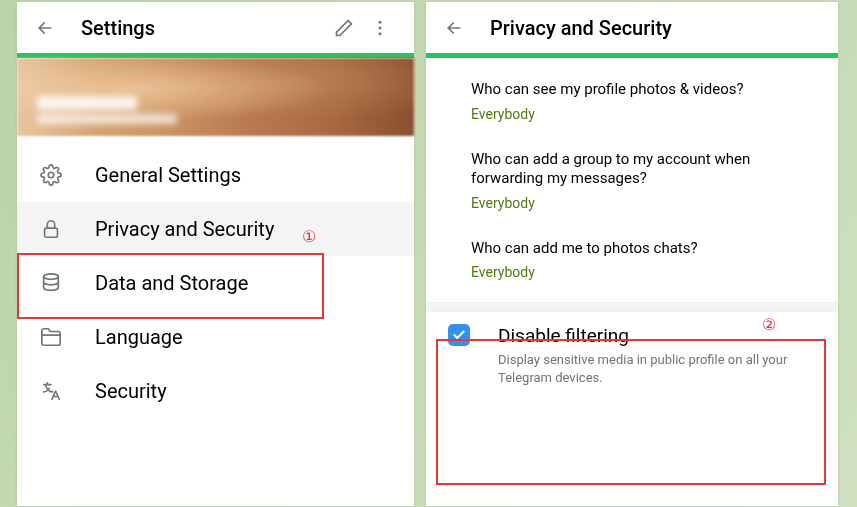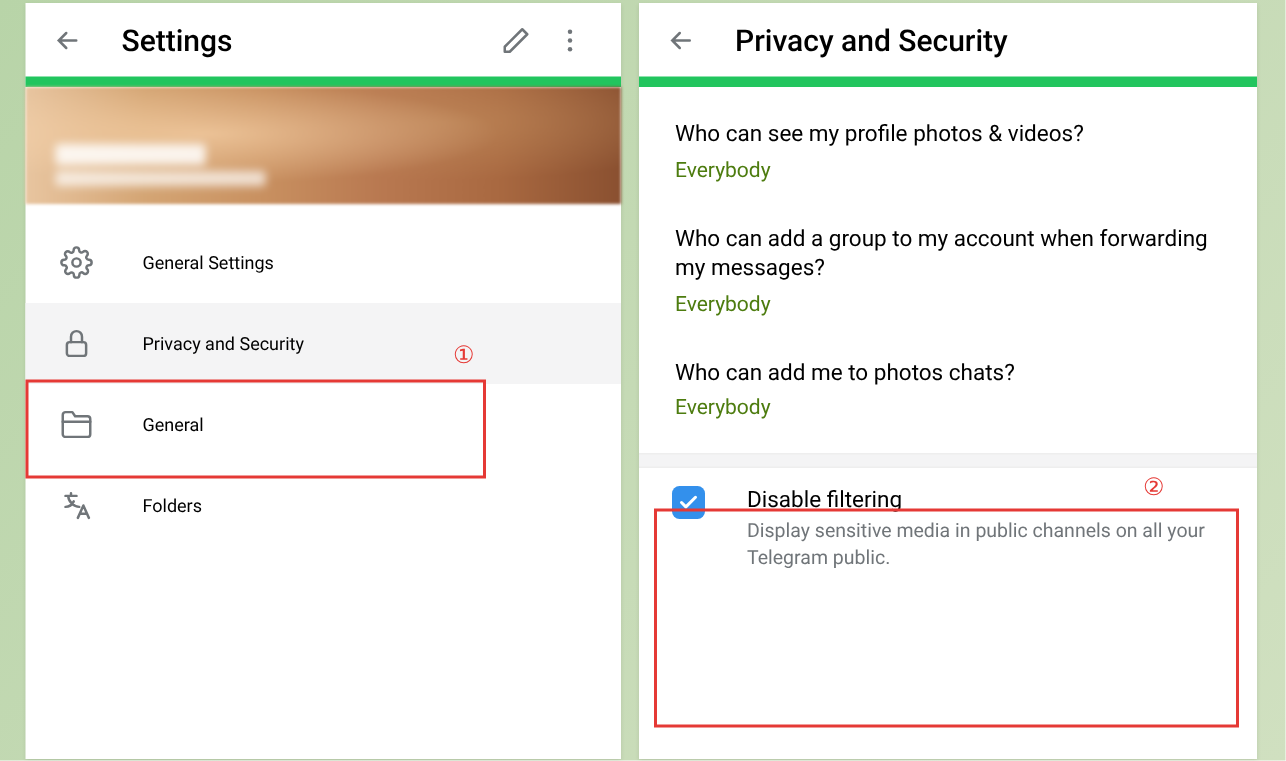--- a/index.html
+++ b/index.html
@@ -26,21 +26,21 @@
     left: 426px;
     top: 2px;
     width: 412px;
     height: 504px;
   }
   .header {
     height: 56px;
     display: flex;
     align-items: center;
     padding: 0 16px;
-    border-bottom: 7px solid #22c55e;
+    border-bottom: 5px solid #22c55e;
   }
   .header .back {
     width: 24px;
     height: 24px;
     display: flex;
     align-items: center;
     justify-content: center;
     cursor: pointer;
     color: #707579;
     margin-right: 24px;
@@ -111,21 +111,21 @@
   .menu-icon {
     width: 24px;
     height: 24px;
     margin-right: 32px;
     color: #707579;
     display: flex;
     align-items: center;
     justify-content: center;
   }
   .menu-label {
-    font-size: 12px;
+    font-size: 20px;
     color: #000;
   }
   .annotation {
     position: absolute;
     border: 2px solid #e53935;
     pointer-events: none;
     z-index: 10;
   }
   .annotation-1 {
     left: 17px;
@@ -142,20 +142,21 @@
   .circ-num {
     position: absolute;
     font-size: 16px;
     color: #e53935;
     z-index: 11;
   }
   .circ-1 { left: 302px; top: 227px; }
   .circ-2 { left: 762px; top: 315px; }
   .privacy-list {
     padding: 8px 0;
+    margin-left: 21px;
   }
   .privacy-item {
     padding: 14px 24px;
     cursor: pointer;
   }
   .privacy-q {
     font-size: 15px;
     color: #000;
     margin-bottom: 6px;
     line-height: 1.3;
@@ -190,21 +191,21 @@
     align-items: center;
     justify-content: center;
     margin-right: 28px;
     flex-shrink: 0;
     color: #fff;
   }
   .check-content {
     flex: 1;
   }
   .check-title {
-    font-size: 15px;
+    font-size: 19px;
     color: #000;
     margin-bottom: 4px;
   }
   .check-desc {
     font-size: 13px;
     color: #707579;
     line-height: 1.35;
   }
   svg { display: block; }
 </style>
@@ -253,34 +254,44 @@
         <svg width="22" height="22" viewBox="0 0 24 24" fill="none" stroke="currentColor" stroke-width="1.8" stroke-linecap="round" stroke-linejoin="round">
             <rect x="5" y="11" width="14" height="10" rx="2"></rect>
             <path d="M8 11V7a4 4 0 018 0v4"></path>
           </svg>
       </span>
       <span class="menu-label">Privacy and Security</span>
     </div>
     <div class="menu-item">
       <span class="menu-icon">
         <svg width="22" height="22" viewBox="0 0 24 24" fill="none" stroke="currentColor" stroke-width="1.8" stroke-linecap="round" stroke-linejoin="round">
+            <ellipse cx="12" cy="5" rx="8" ry="3"></ellipse>
+            <path d="M4 5v6c0 1.66 3.58 3 8 3s8-1.34 8-3V5"></path>
+            <path d="M4 11v6c0 1.66 3.58 3 8 3s8-1.34 8-3v-6"></path>
+          </svg>
+      </span>
+      <span class="menu-label">Data and Storage</span>
+    </div>
+    <div class="menu-item">
+      <span class="menu-icon">
+        <svg width="22" height="22" viewBox="0 0 24 24" fill="none" stroke="currentColor" stroke-width="1.8" stroke-linecap="round" stroke-linejoin="round">
             <path d="M22 19a2 2 0 01-2 2H4a2 2 0 01-2-2V5a2 2 0 012-2h5l2 3h9a2 2 0 012 2z"></path>
             <line x1="2" y1="10" x2="22" y2="10"></line>
           </svg>
       </span>
-      <span class="menu-label">General</span>
+      <span class="menu-label">Language</span>
     </div>
     <div class="menu-item">
       <span class="menu-icon">
         <svg width="22" height="22" viewBox="0 0 24 24" fill="none" stroke="currentColor" stroke-width="1.8" stroke-linecap="round" stroke-linejoin="round">
             <path d="M4 5h8M8 3v2M6 5c0 4 4 8 8 8M10 9c-1 2-3 4-6 4"></path>
             <path d="M13 21l4-9 4 9M14.5 18h5"></path>
           </svg>
       </span>
-      <span class="menu-label">Folders</span>
+      <span class="menu-label">Security</span>
     </div>
   </div>
 </div>
 
 <div class="panel panel-right">
   <div class="header">
     <div class="back">
       <svg width="20" height="20" viewBox="0 0 24 24" fill="none" stroke="currentColor" stroke-width="2" stroke-linecap="round">
           <path d="M19 12H5M11 18l-6-6 6-6"></path>
         </svg>
@@ -303,21 +314,21 @@
   </div>
   <div class="section-divider"></div>
   <div class="check-row">
     <div class="checkbox">
       <svg width="14" height="14" viewBox="0 0 24 24" fill="none" stroke="currentColor" stroke-width="3.5" stroke-linecap="round" stroke-linejoin="round">
           <polyline points="20 6 9 17 4 12"></polyline>
         </svg>
     </div>
     <div class="check-content">
       <div class="check-title">Disable filtering</div>
-      <div class="check-desc">Display sensitive media in public channels on all your Telegram public.</div>
+      <div class="check-desc">Display sensitive media in public profile on all your Telegram devices.</div>
     </div>
   </div>
 </div>
 
 <div class="annotation annotation-1"></div>
 <div class="annotation annotation-2"></div>
 <div class="circ-num circ-1">①</div>
 <div class="circ-num circ-2">②</div>
 
 </body></html>

